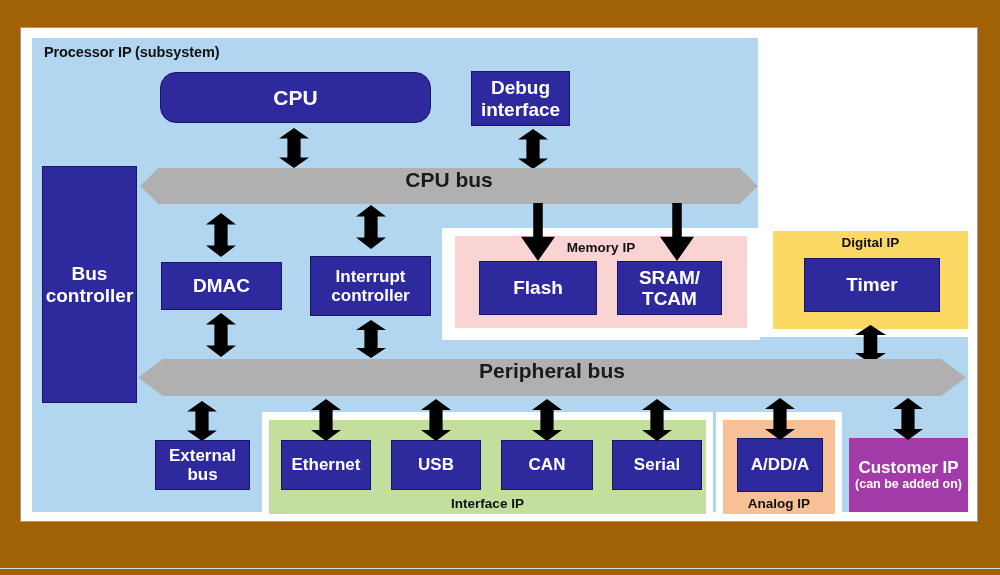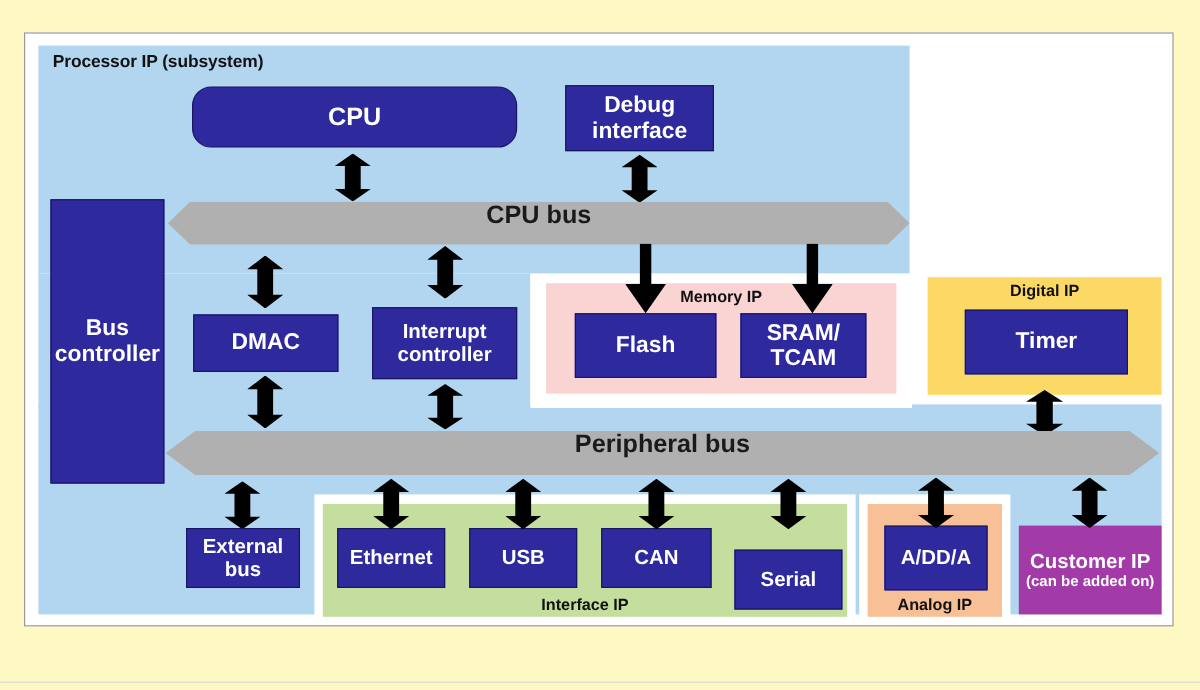--- a/index.html
+++ b/index.html
@@ -11,21 +11,21 @@
     width: 1000px;
     height: 575px;
     font-family: "Liberation Sans", sans-serif;
     overflow: hidden;
   }
 
   #stage {
     position: relative;
     width: 1000px;
     height: 575px;
-    background: #fef9c3;
+    background: #a16207;
   }
 
   
   .card {
     position: absolute;
     left: 20px;
     top: 27px;
     width: 958px;
     height: 495px;
     background: #ffffff;
@@ -168,21 +168,21 @@
   <div class="proc-lower"></div>
 
   <div class="proc-title">Processor IP (subsystem)</div>
 
   <div class="blk big" style="left:160px; top:72px; width:271px; height:51px;">
     <span>CPU</span>
   </div>
 
   <div class="arrow" style="left:279px; top:128px; width:30px; height:40px;"></div>
 
-  <div class="blk" style="left:471px; top:71px; width:124px; height:55px; flex-direction:column;">
+  <div class="blk" style="left:471px; top:71px; width:99px; height:55px; flex-direction:column;">
     <span>Debug</span>
     <span>interface</span>
   </div>
   <div class="arrow" style="left:518px; top:129px; width:30px; height:40px;"></div>
 
   <div class="bus" style="left:140px; top:168px; width:618px; height:36px;">
     <span>CPU bus</span>
   </div>
 
   <div class="blk" style="left:42px; top:166px; width:95px; height:237px; flex-direction:column;">
@@ -242,21 +242,21 @@
 
   <div class="blk small" style="left:281px; top:440px; width:90px; height:50px;">
     <span>Ethernet</span>
   </div>
   <div class="blk small" style="left:391px; top:440px; width:90px; height:50px;">
     <span>USB</span>
   </div>
   <div class="blk small" style="left:501px; top:440px; width:92px; height:50px;">
     <span>CAN</span>
   </div>
-  <div class="blk small" style="left:612px; top:440px; width:90px; height:50px;margin-top:18px;">
+  <div class="blk small" style="left:612px; top:440px; width:90px; height:50px;">
     <span>Serial</span>
   </div>
 
   <div class="arrow" style="left:311px; top:399px; width:30px; height:42px;"></div>
   <div class="arrow" style="left:421px; top:399px; width:30px; height:42px;"></div>
   <div class="arrow" style="left:532px; top:399px; width:30px; height:42px;"></div>
   <div class="arrow" style="left:642px; top:399px; width:30px; height:42px;"></div>
 
   <div class="grp analog-outer" style="left:716px; top:412px; width:126px; height:106px;"></div>
   <div class="grp analog-inner" style="left:723px; top:420px; width:112px; height:94px;">

